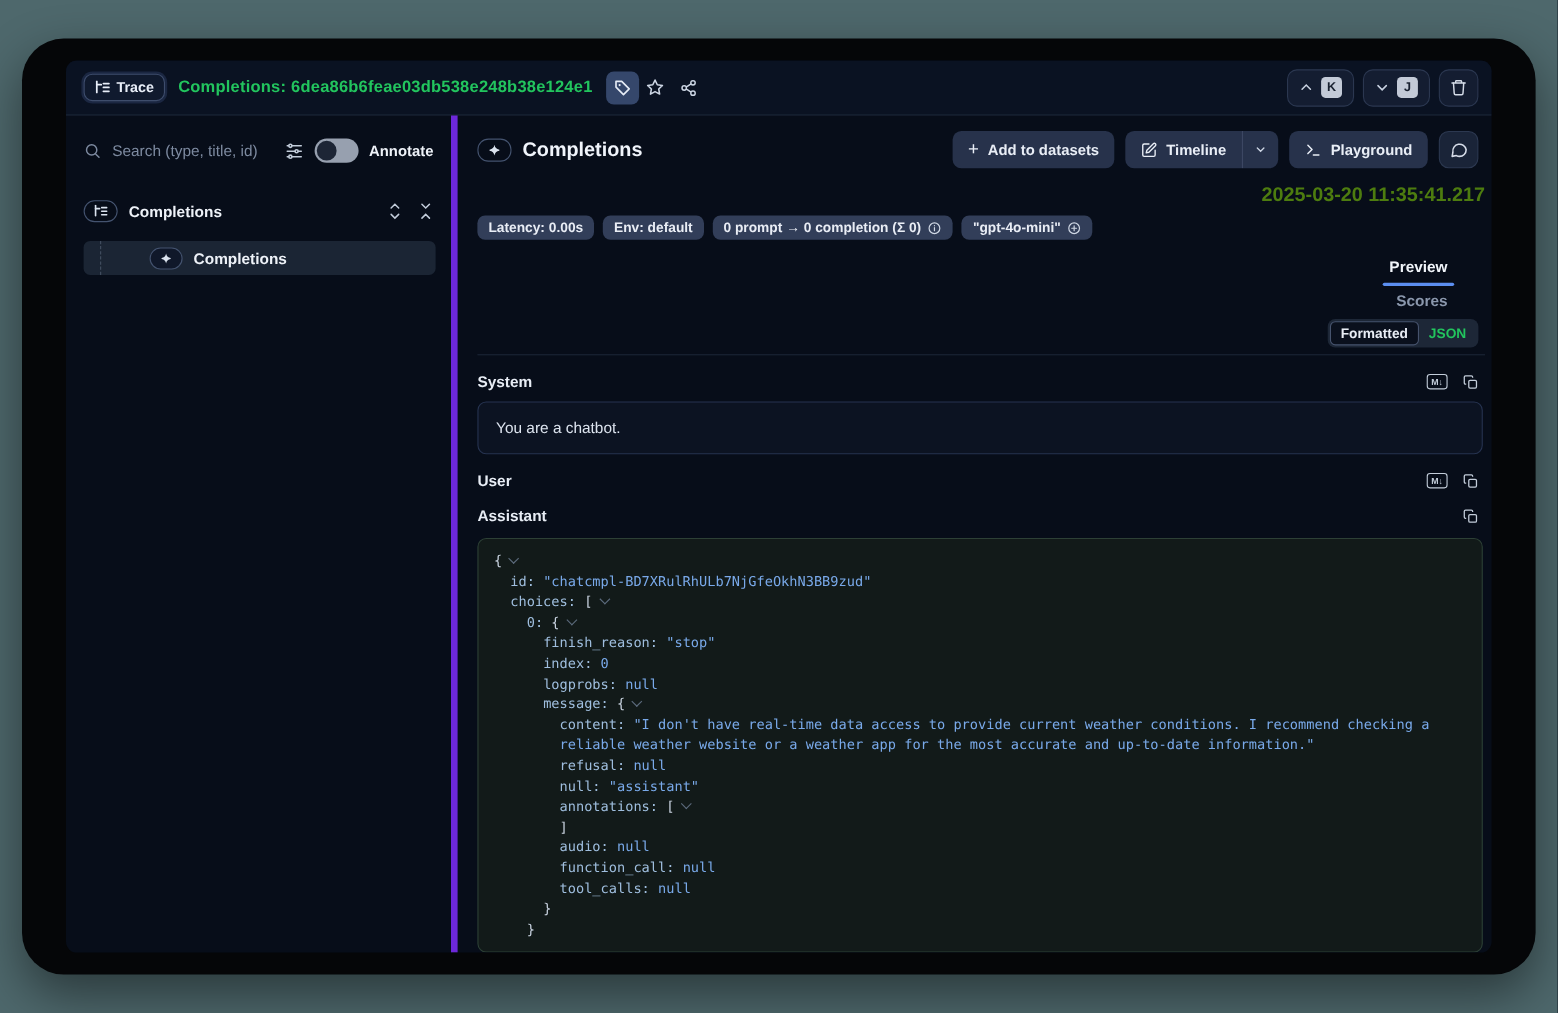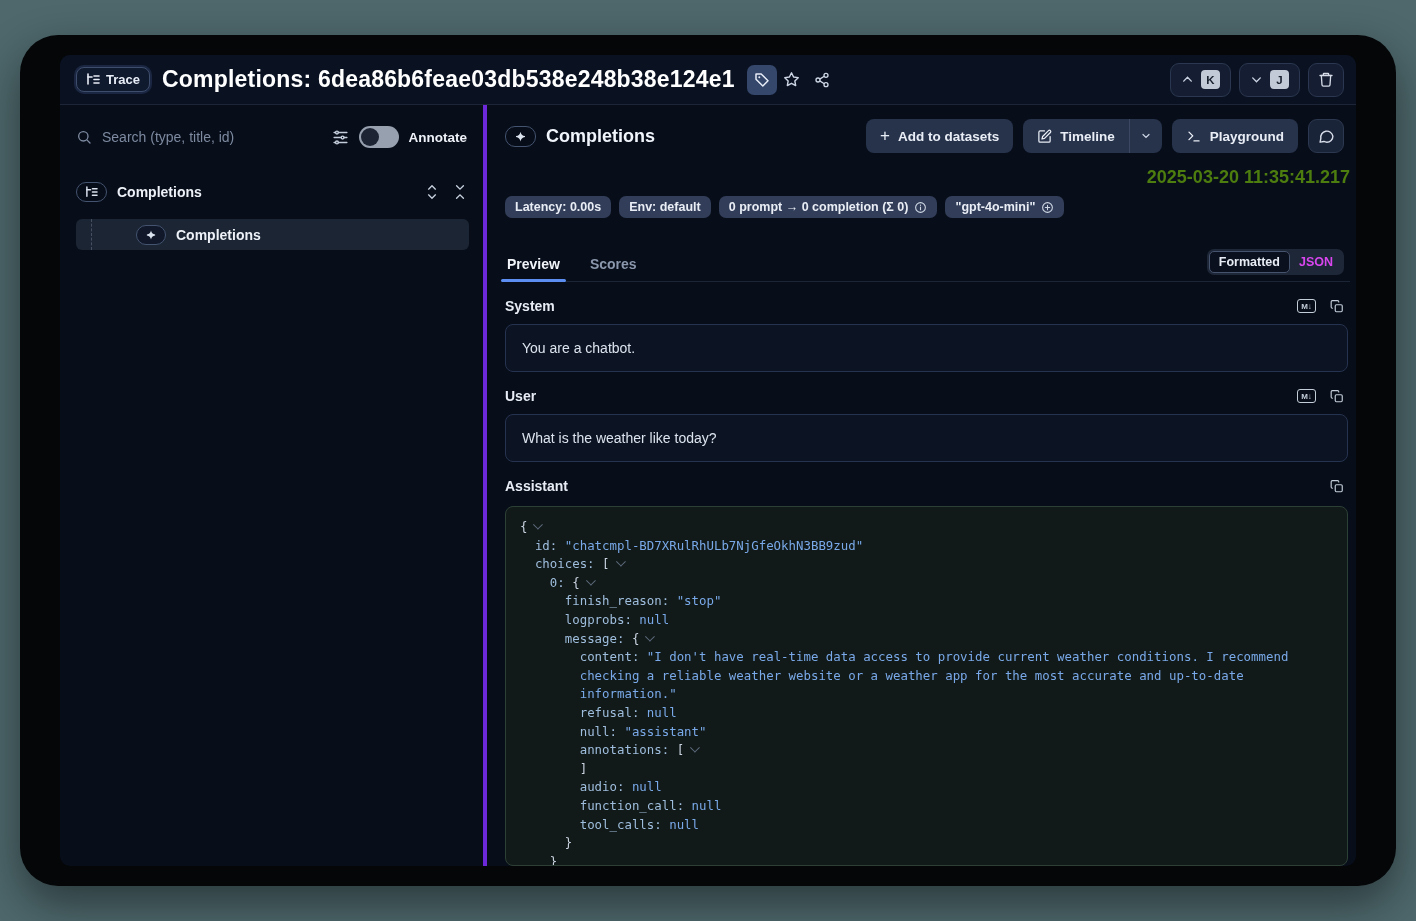--- a/index.html
+++ b/index.html
@@ -10,35 +10,35 @@
             background:#050608; border-radius:38px; box-shadow:0 18px 45px rgba(0,0,0,.45); }
   .app { position:absolute; left:40px; top:20px; width:1296px; height:811px;
          background:#070d19; border-radius:10px; overflow:hidden; color:#e6ebf4; }
 
   
   .topbar { height:50px; display:flex; align-items:center; padding:0 12px 0 16px;
             background:#0a1222; border-bottom:1px solid #1c2638; }
   .trace-badge { display:flex; align-items:center; gap:6px; padding:4px 9px; background:#101a2e;
                  border:1px solid #3e4d6c; box-shadow:0 0 0 2px #1b2742; border-radius:8px;
                  font-size:13px; font-weight:700; color:#e8eef8; }
-  .top-title { margin-left:12px; font-size:23px; font-weight:700; color:#ffffff; letter-spacing:.2px; }
+  .top-title { margin-left:12px; font-size:15px; font-weight:700; color:#22c55e; letter-spacing:.2px; }
   .icon-btn { display:flex; align-items:center; justify-content:center; width:30px; height:30px;
               border-radius:7px; background:transparent; color:#cdd6e4; }
   .icon-btn.accent { background:#35476b; margin-left:12px; }
   .topbar-right { margin-left:auto; display:flex; align-items:center; gap:8px; }
   .nav-btn { display:flex; align-items:center; gap:7px; height:34px; padding:0 10px;
              background:#141d31; border:1px solid #2b3750; border-radius:9px; color:#c8d1e0; }
   .key-badge { width:19px; height:19px; border-radius:4px; background:#c3cad7; color:#18202f;
                font-size:11.5px; font-weight:700; display:flex; align-items:center; justify-content:center; }
   .trash-btn { width:36px; height:34px; display:flex; align-items:center; justify-content:center;
                background:#141d31; border:1px solid #2b3750; border-radius:9px; color:#d4dbe7; }
 
   
   .cols { display:flex; height:761px; }
-  .sidebar { width:427px; border-right:4px solid #6d28d9; padding-top:14px; flex-shrink:0; }
+  .sidebar { width:356px; border-right:6px solid #6d28d9; padding-top:14px; flex-shrink:0; }
   .search-row { display:flex; align-items:center; gap:10px; padding:0 16px; height:36px; }
   .search-box { display:flex; align-items:center; gap:10px; flex:1; color:#7d8aa0; font-size:14px; }
   .toggle { width:40px; height:22px; border-radius:11px; background:#97a0af; position:relative; }
   .toggle .knob { position:absolute; left:2px; top:2px; width:18px; height:18px; border-radius:50%; background:#1d2535; }
   .toggle-label { font-size:13.5px; font-weight:600; color:#eef2f8; }
 
   .tree { margin-top:22px; }
   .tree-root { display:flex; align-items:center; gap:10px; padding:0 16px; height:30px; }
   .pill-icon { display:flex; align-items:center; justify-content:center; padding:3px 8px;
                border:1px solid #44536f; border-radius:10px; color:#dbe3ef; }
@@ -60,28 +60,28 @@
   .split .btn { border-radius:0; background:transparent; }
   .split .chev-part { display:flex; align-items:center; padding:0 10px; border-left:1px solid #3c4763; color:#cdd6e4; }
   .round-btn { width:36px; height:34px; display:flex; align-items:center; justify-content:center;
                background:#1a2438; border:1px solid #2c3850; border-radius:9px; color:#d7dde9; }
 
   .timestamp { margin-top:14px; font-size:18px; font-weight:700; color:#4d7c0f;text-align:right; }
   .badge-row { margin-top:8px; display:flex; gap:8px; }
   .m-badge { display:flex; align-items:center; gap:6px; padding:4px 10px; background:#323e59;
              border-radius:7px; font-size:12.5px; font-weight:700; color:#e9edf5; }
 
-  .tabs-row { margin-top:31px; display:flex; align-items:flex-end; border-bottom:1px solid #1b2536; padding-right:6px; }
+  .tabs-row { margin-top:10px; display:flex; align-items:flex-end; border-bottom:1px solid #1b2536; padding-right:6px;flex-direction:column; }
   .tab { font-size:14px; font-weight:600; padding:6px 2px 9px; margin-right:26px; color:#8a97ac; position:relative; }
   .tab.active { color:#f1f5fa; }
   .tab.active::after { content:""; position:absolute; left:-4px; right:-4px; bottom:-1px; height:3px;
                        background:#5b8ef0; border-radius:2px; }
   .fmt-toggle { margin-left:auto; margin-bottom:6px; display:flex; align-items:center; background:#1d2737;
                 border-radius:7px; padding:2px; }
-  .fmt-seg { font-size:12.5px; font-weight:600; padding:3px 9px; border-radius:5px; color:#d946ef; }
+  .fmt-seg { font-size:12.5px; font-weight:600; padding:3px 9px; border-radius:5px; color:#22c55e; }
   .fmt-seg.active { background:#0a101d; border:1px solid #46536d; color:#e8edf5; }
 
   .section-head { display:flex; align-items:center; margin-top:16px; padding-right:6px; }
   .section-label { font-size:14px; font-weight:700; color:#e8edf5; }
   .section-icons { margin-left:auto; display:flex; align-items:center; gap:14px; color:#c3cdda; }
   .md-icon { display:flex; align-items:center; justify-content:center; width:19px; height:14px;
              border:1.3px solid #c3cdda; border-radius:3px; font-size:8px; font-weight:700; letter-spacing:0; }
   .content-card { margin-top:10px; background:#0c1322; border:1px solid #263350; border-radius:8px;
                   min-height:48px; display:flex; align-items:center; padding:14px 16px; margin-right:2px;
                   font-size:14px; color:#dde4ef; }
@@ -348,41 +348,39 @@
           <span class="section-icons">
             <span class="md-icon">M↓</span>
             <span>
               <svg width="14" height="15" viewBox="0 0 24 24" fill="none" stroke="#c3cdda" stroke-width="2" stroke-linejoin="round">
                 <rect x="9" y="9" width="12" height="12" rx="2"></rect>
                   <path d="M5 15H4a2 2 0 01-2-2V4a2 2 0 012-2h9a2 2 0 012 2v1"></path>
               </svg>
             </span>
           </span>
         </div>
-        <div class="content-card">
-          <span>What is the weather like today?</span>
-        </div>
 
         <div class="section-head">
           <span class="section-label">Assistant</span>
           <span class="section-icons">
             <span>
               <svg width="14" height="15" viewBox="0 0 24 24" fill="none" stroke="#c3cdda" stroke-width="2" stroke-linejoin="round">
                 <rect x="9" y="9" width="12" height="12" rx="2"></rect>
                   <path d="M5 15H4a2 2 0 01-2-2V4a2 2 0 012-2h9a2 2 0 012 2v1"></path>
               </svg>
             </span>
           </span>
         </div>
         <div class="code-card" id="assistant-code">
             <div class="code-line" style="padding-left: 0ch;"><span class="tok-p">{</span><span class="chev"></span></div>
             <div class="code-line" style="padding-left: 2ch;"><span class="tok-k">id: </span><span class="tok-s">"chatcmpl-BD7XRulRhULb7NjGfeOkhN3BB9zud"</span></div>
             <div class="code-line" style="padding-left: 2ch;"><span class="tok-k">choices: </span><span class="tok-p">[</span><span class="chev"></span></div>
             <div class="code-line" style="padding-left: 4ch;"><span class="tok-k">0: </span><span class="tok-p">{</span><span class="chev"></span></div>
             <div class="code-line" style="padding-left: 6ch;"><span class="tok-k">finish_reason: </span><span class="tok-s">"stop"</span></div>
+            <div class="code-line" style="padding-left: 6ch;"><span class="tok-k">index: </span><span class="tok-n">0</span></div>
             <div class="code-line" style="padding-left: 6ch;"><span class="tok-k">logprobs: </span><span class="tok-n">null</span></div>
             <div class="code-line" style="padding-left: 6ch;"><span class="tok-k">message: </span><span class="tok-p">{</span><span class="chev"></span></div>
             <div class="code-line" style="padding-left: 8ch;"><span class="tok-k">content: </span><span class="tok-s">"I don't have real-time data access to provide current weather conditions. I recommend checking a reliable weather website or a weather app for the most accurate and up-to-date information."</span></div>
             <div class="code-line" style="padding-left: 8ch;"><span class="tok-k">refusal: </span><span class="tok-n">null</span></div>
             <div class="code-line" style="padding-left: 8ch;"><span class="tok-k">null: </span><span class="tok-s">"assistant"</span></div>
             <div class="code-line" style="padding-left: 8ch;"><span class="tok-k">annotations: </span><span class="tok-p">[</span><span class="chev"></span></div>
             <div class="code-line" style="padding-left: 8ch;"><span class="tok-p">]</span></div>
             <div class="code-line" style="padding-left: 8ch;"><span class="tok-k">audio: </span><span class="tok-n">null</span></div>
             <div class="code-line" style="padding-left: 8ch;"><span class="tok-k">function_call: </span><span class="tok-n">null</span></div>
             <div class="code-line" style="padding-left: 8ch;"><span class="tok-k">tool_calls: </span><span class="tok-n">null</span></div>

